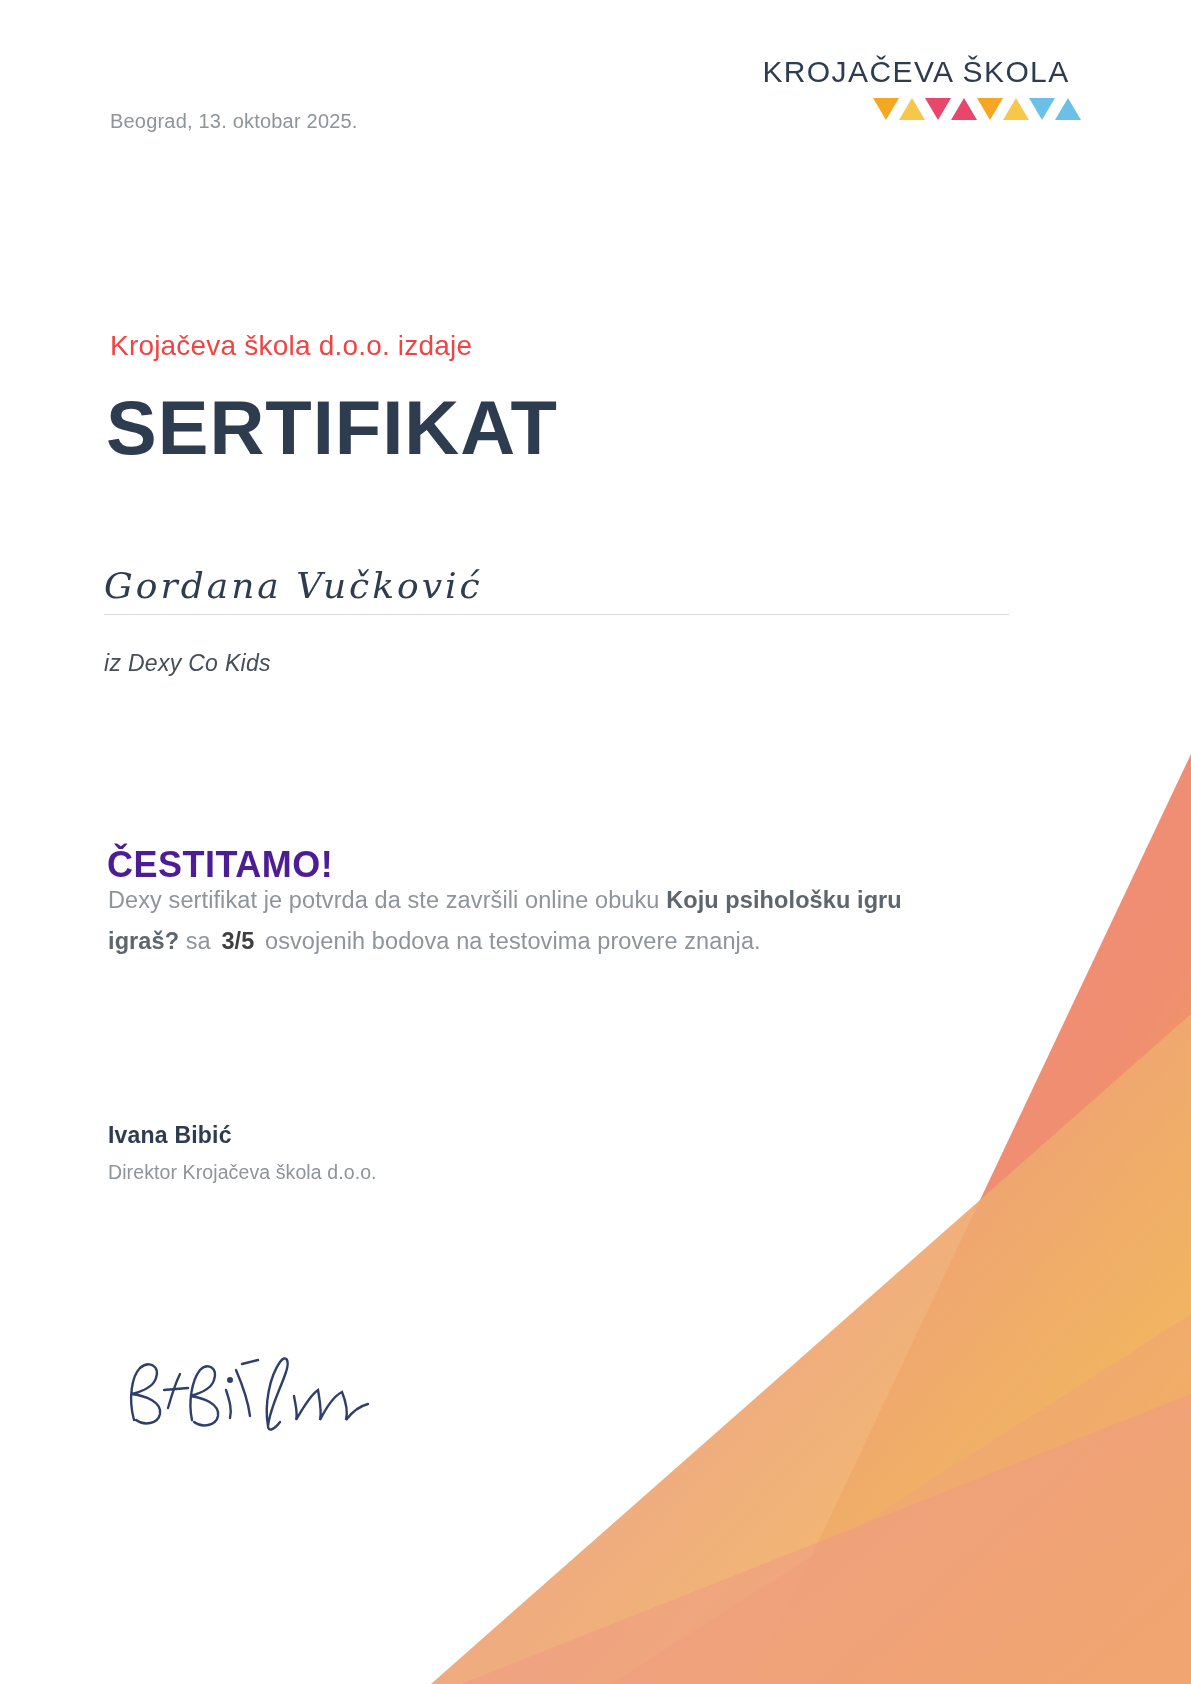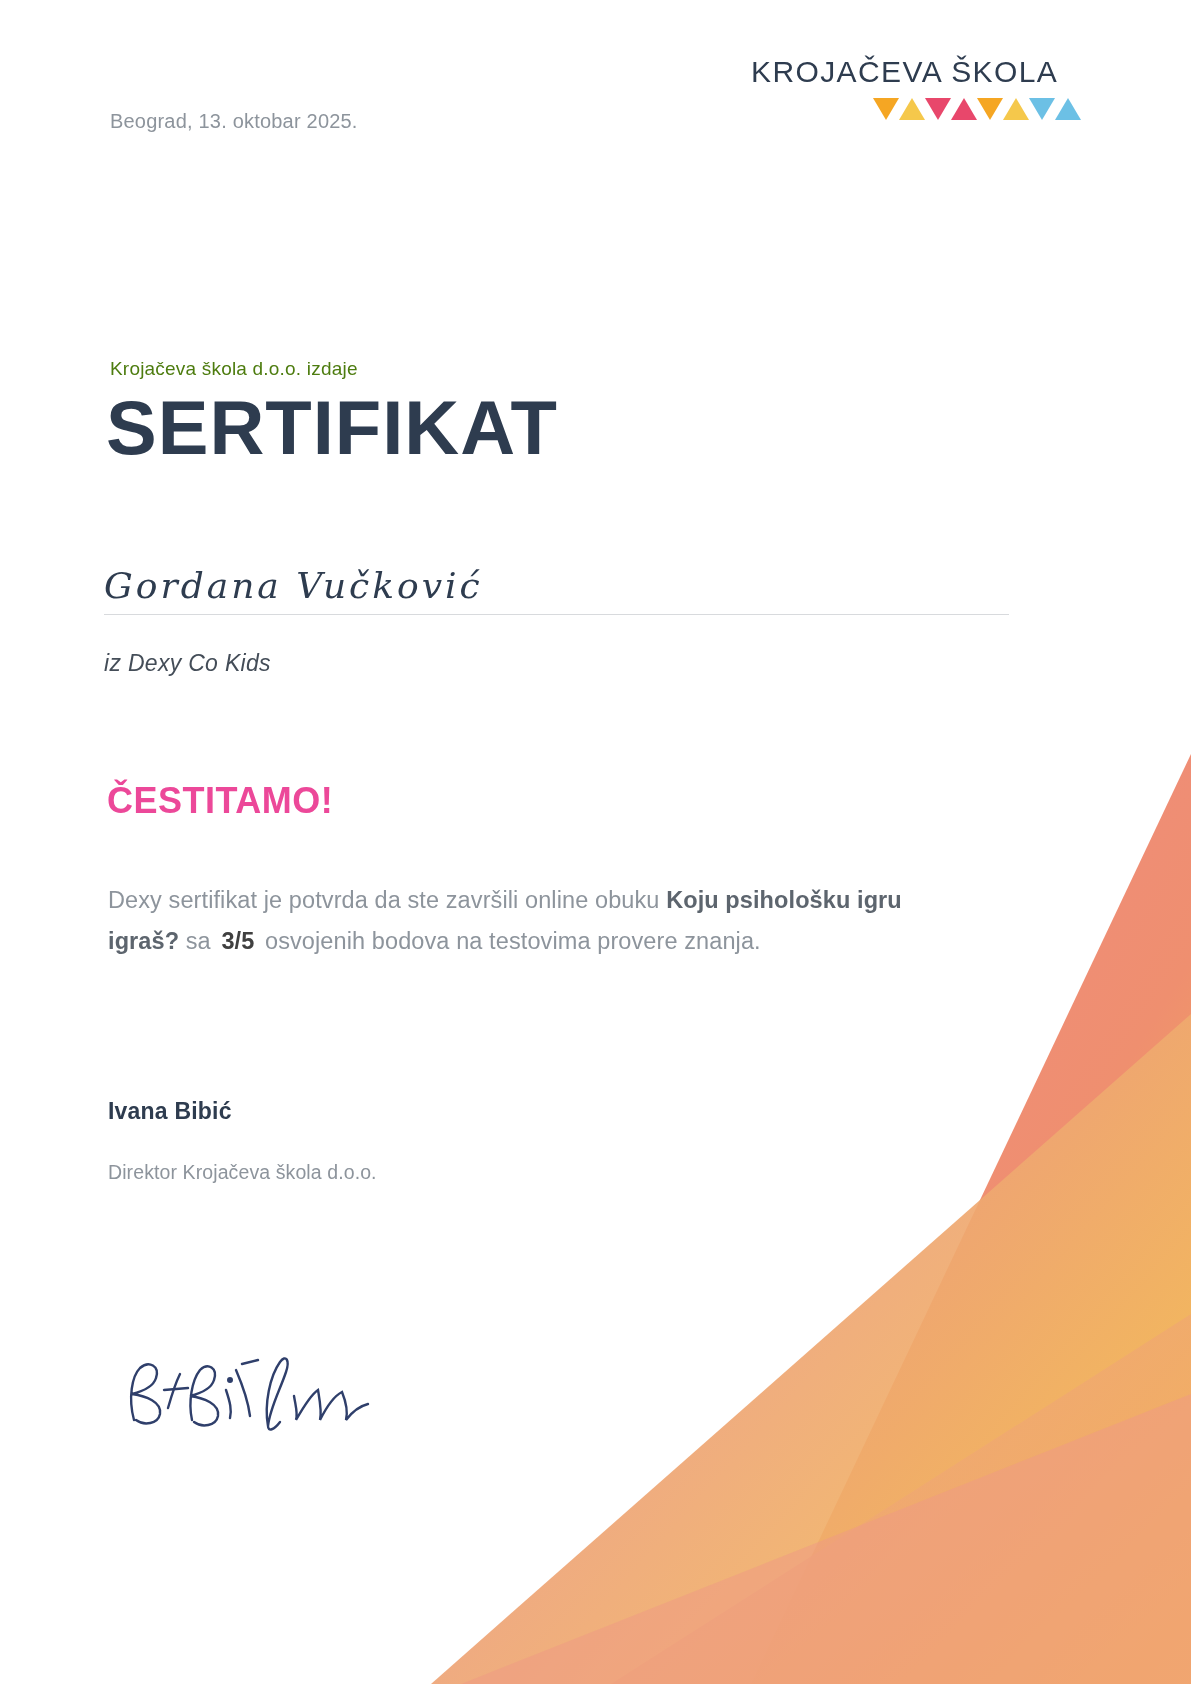--- a/index.html
+++ b/index.html
@@ -28,21 +28,21 @@
     overflow: hidden;
     pointer-events: none;
   }
 
   
   .logo-block {
     position: absolute;
     top: 55px;
     right: 110px;
     width: 330px;
-    text-align: left;
+    text-align: center;
   }
   .logo-text {
     font-size: 30px;
     letter-spacing: 1.4px;
     color: #2e3c4f;
     font-weight: 400;
     white-space: nowrap;
   }
   .logo-tri {
     margin-top: 9px;
@@ -70,24 +70,23 @@
     font-size: 20px;
     color: #8d949c;
     letter-spacing: 0.2px;
   }
 
   
   .issuer {
     position: absolute;
     top: 330px;
     left: 110px;
-    font-size: 19px;
-    color: #4d7c0f;
+    font-size: 28px;
+    color: #ef4444;
     letter-spacing: 0.2px;
-    margin-top: 28px;
   }
   .cert-title {
     position: absolute;
     top: 356px;
     left: 106px;
     font-size: 76px;
     font-weight: bold;
     color: #2e3c4f;
     letter-spacing: 1px;
     margin-top: 28px;
@@ -117,25 +116,25 @@
     margin-top: 35px;
     font-size: 23px;
     font-style: italic;
     color: #444d58;
     letter-spacing: 0.3px;
   }
 
   
   .congrats {
     position: absolute;
-    top: 780px;
+    top: 844px;
     left: 107px;
     font-size: 36px;
     font-weight: bold;
-    color: #ec4899;
+    color: #4c1d95;
     letter-spacing: 0.5px;
   }
   .body-text {
     position: absolute;
     top: 880px;
     left: 108px;
     width: 860px;
     font-size: 23.5px;
     line-height: 41px;
     color: #8d949c;
@@ -147,21 +146,21 @@
   }
   .body-text .score {
     color: #404040;
     font-weight: bold;
     padding: 0 4px;
   }
 
   
   .sig-name {
     position: absolute;
-    top: 1098px;
+    top: 1122px;
     left: 108px;
     font-size: 23px;
     font-weight: bold;
     color: #2e3c4f;
     letter-spacing: 0.2px;
   }
   .sig-role {
     position: absolute;
     top: 1137px;
     left: 108px;

